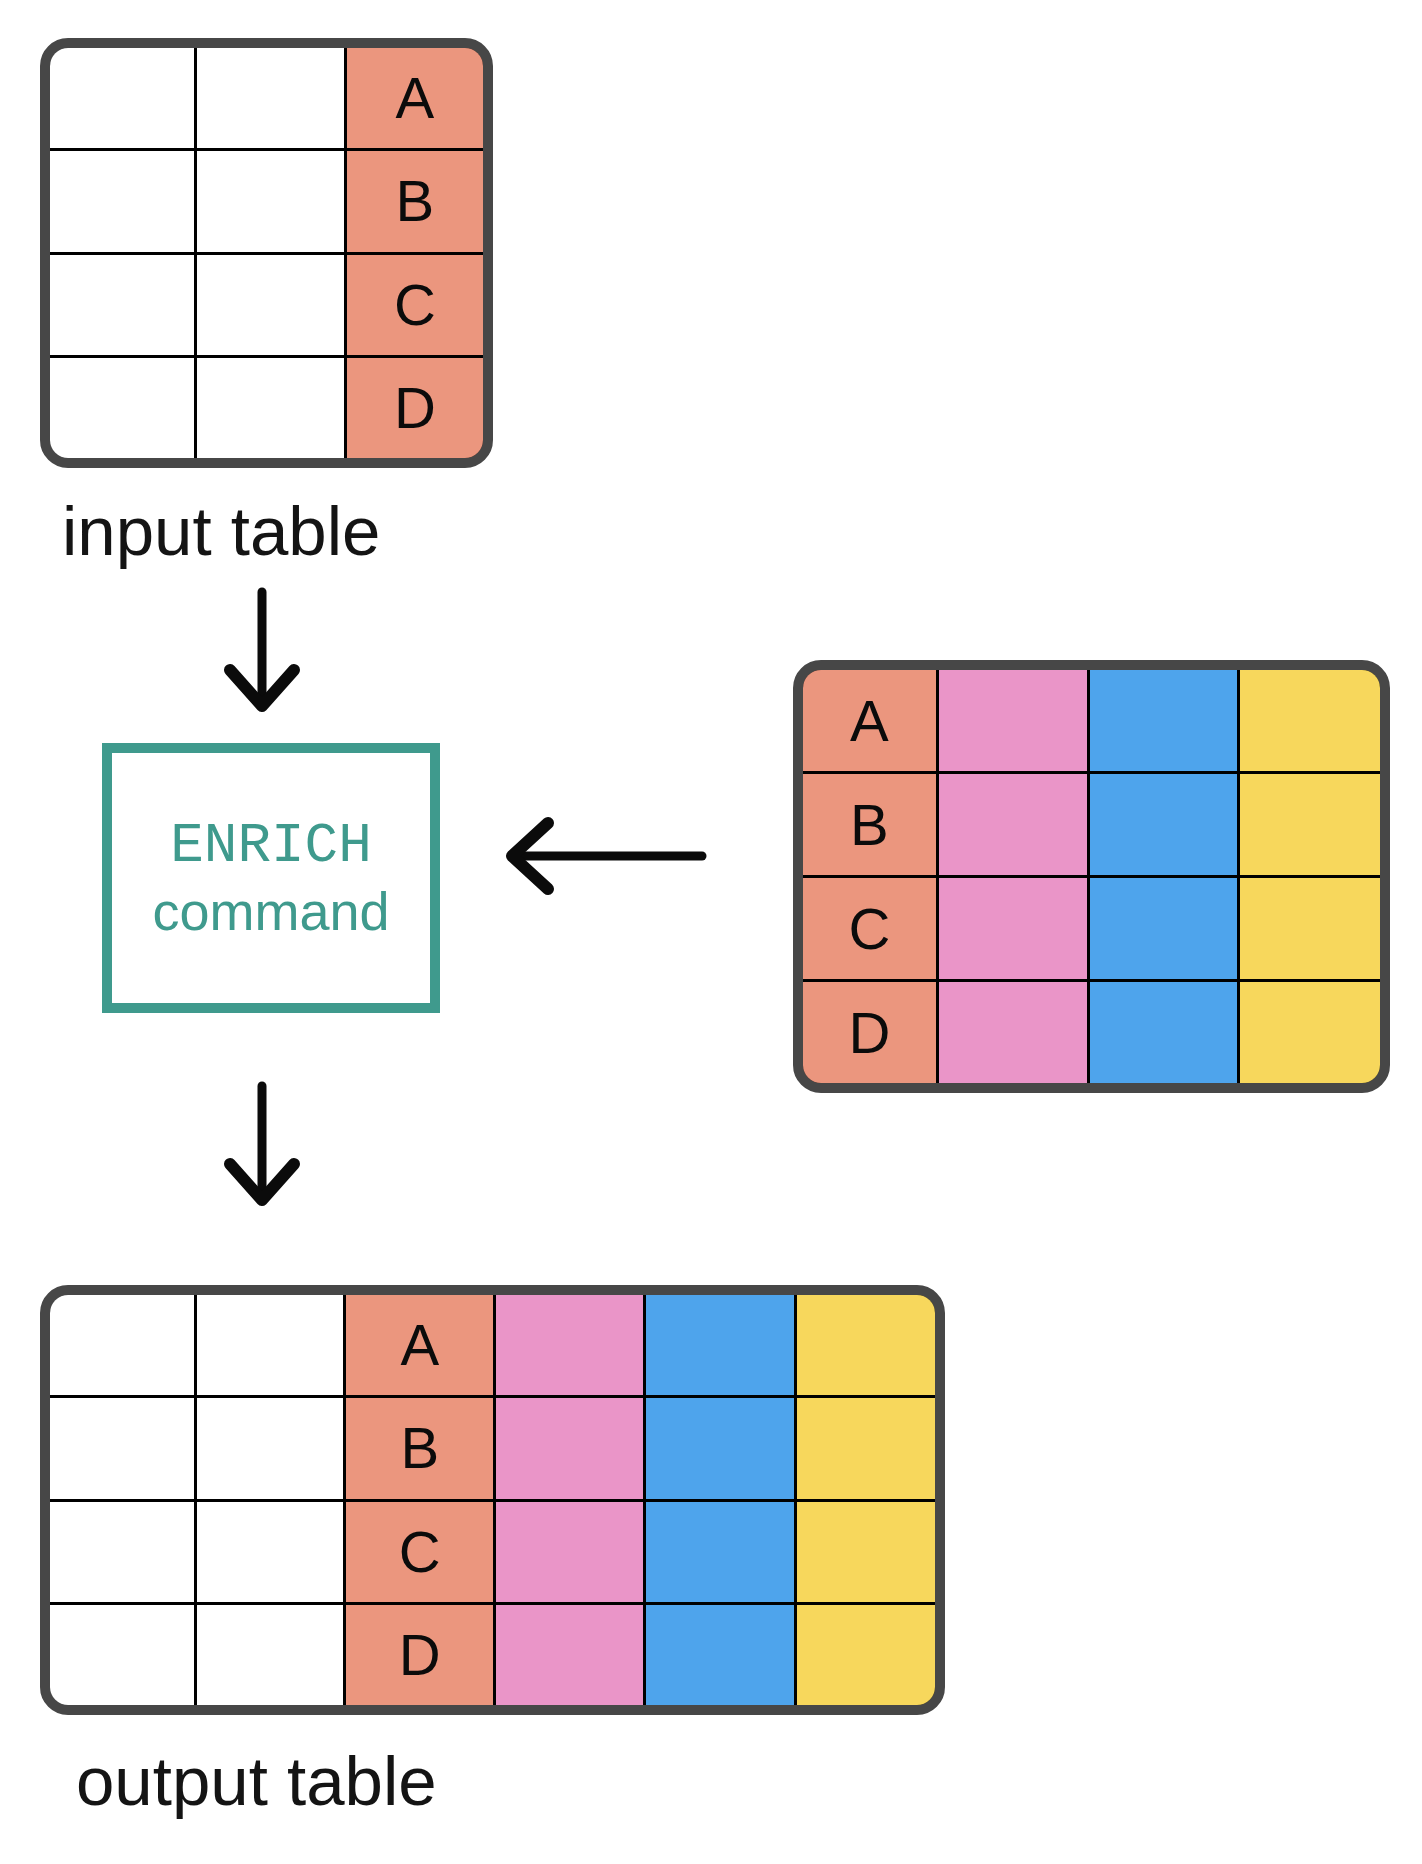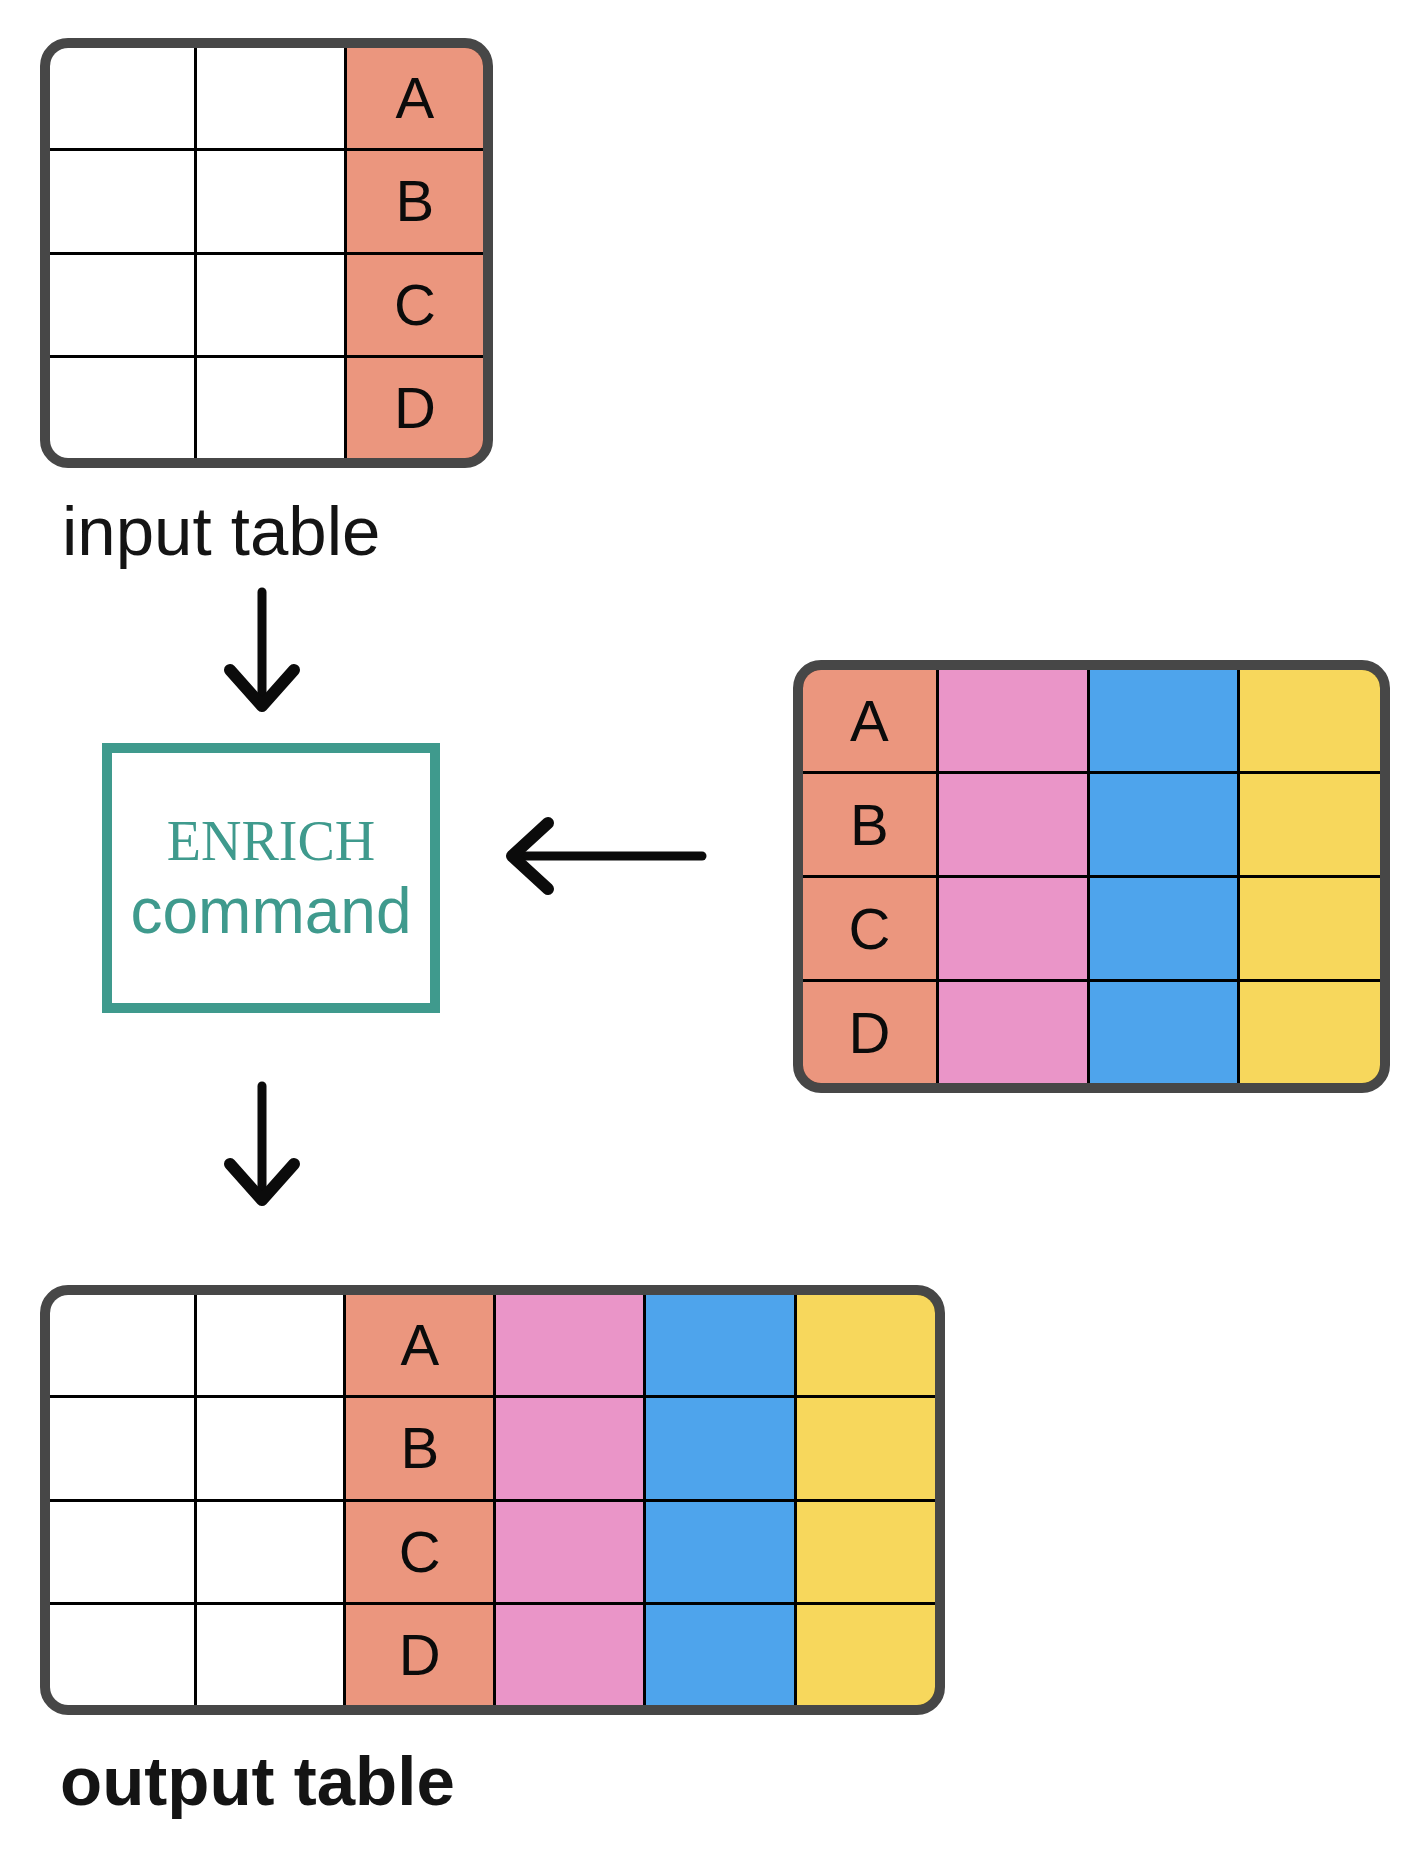--- a/index.html
+++ b/index.html
@@ -50,41 +50,41 @@
 
   
   .lbl{
     position:absolute;
     font-size:69px;line-height:1.15;
     color:var(--text,#141414);
     white-space:nowrap;
   }
   .lbl.input-lbl{left:62px;top:492px;}
   .lbl.enrich-lbl{left:798px;top:1100px;}
-  .lbl.output-lbl{left:60px;top:1742px;font-weight:bold;}
+  .lbl.output-lbl{left:76px;top:1742px;}
 
   
   .cmd-box{
     position:absolute;
     left:102px;top:743px;width:338px;height:270px;
     box-sizing:border-box;
     border:10px solid var(--teal,#3F9A8D);
     background:#fff;
     display:flex;flex-direction:column;
     align-items:center;justify-content:center;
     gap:10px;
   }
   .cmd-box .kw{
-    font-family:Liberation Serif, serif;
+    font-family:Liberation Mono, monospace;
     font-size:56px;line-height:1;
     color:var(--teal,#3F9A8D);
   }
   .cmd-box .word{
     font-family:"Liberation Sans",sans-serif;
-    font-size:64px;line-height:1;
+    font-size:54px;line-height:1;
     color:var(--teal,#3F9A8D);
   }
 
   
   .arrow{position:absolute;}
   .arrow svg{display:block;}
   .arrow-1{left:220px;top:586px;}
   .arrow-2{left:220px;top:1080px;}
   .arrow-3{left:502px;top:816px;}
 </style>

